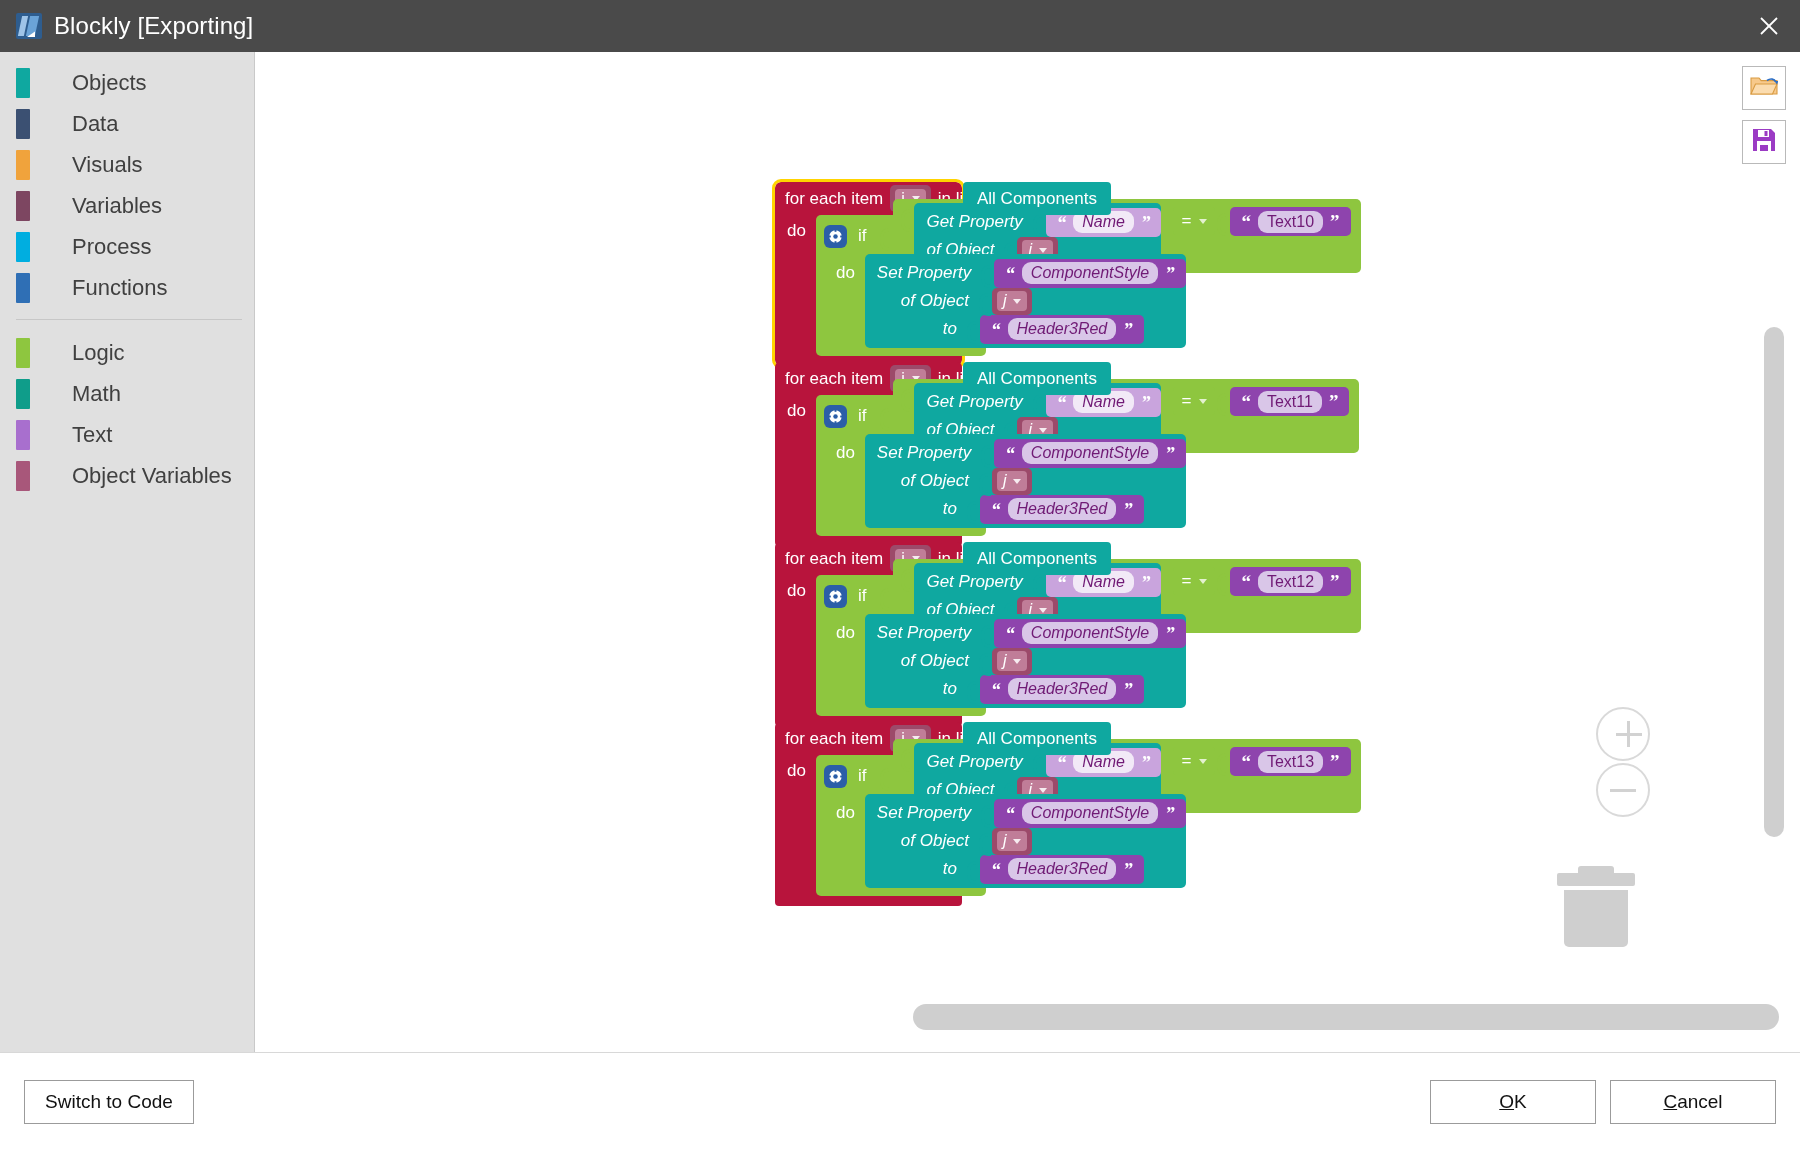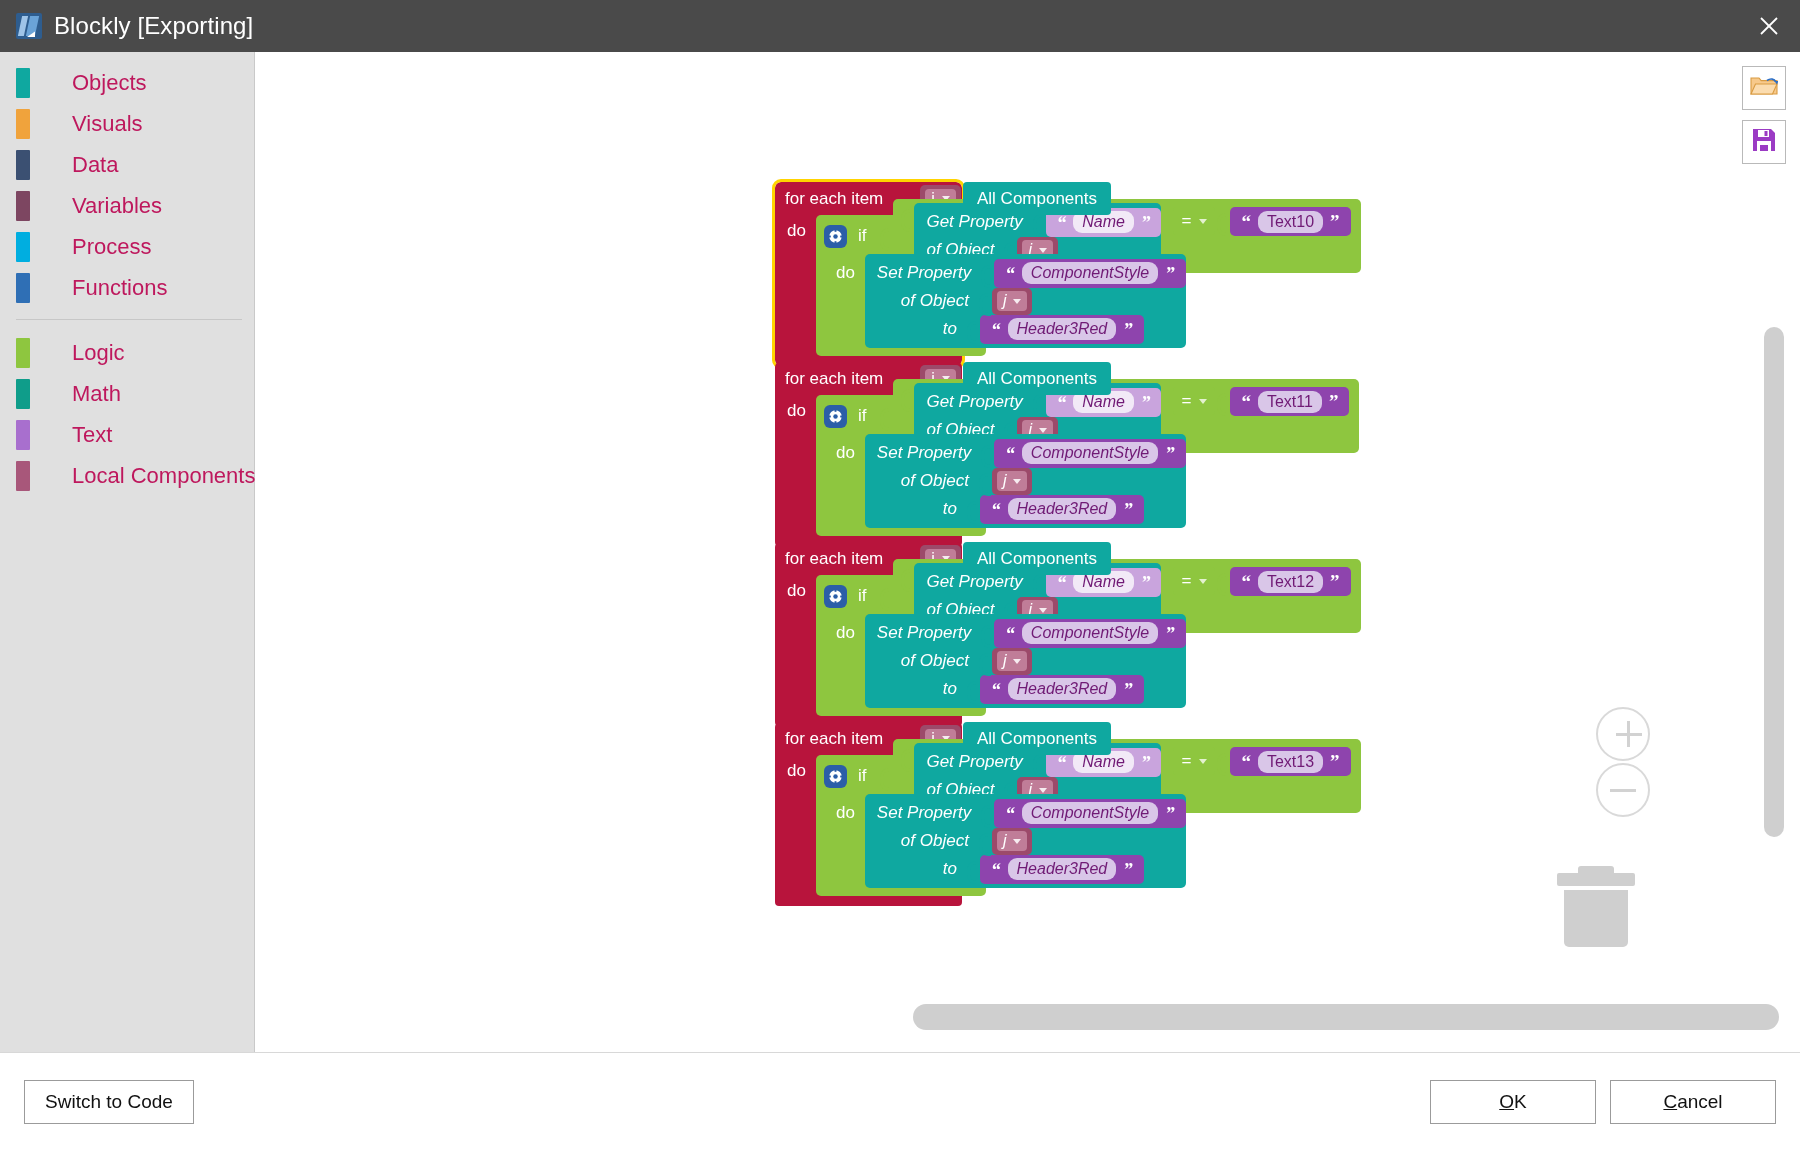--- a/index.html
+++ b/index.html
@@ -35,21 +35,21 @@
   
   .body-area { flex: 1 1 auto; display: flex; background: #ffffff; border-bottom: 1px solid #d8d8d8; min-height: 0; }
 
   
   .toolbox {
     width: 255px; flex: 0 0 255px; background: #e0e0e0;
     border-right: 1px solid #c9c9c9; padding-top: 10px;
   }
   .tb-item { display: flex; align-items: center; height: 41px; padding-left: 16px; cursor: pointer; }
   .tb-swatch { width: 14px; height: 30px; flex: 0 0 14px; border-radius: 1px; }
-  .tb-label { margin-left: 42px; font-size: 22px; color: #be185d; white-space: nowrap; }
+  .tb-label { margin-left: 42px; font-size: 22px; color: #404040; white-space: nowrap; }
   .tb-sep { height: 1px; background: #c7c7c7; margin: 11px 12px 12px 16px; }
 
   
   .workspace-wrap { flex: 1 1 auto; position: relative; background: #ffffff; overflow: hidden; }
 
   
   .ws-tools { position: absolute; right: 14px; top: 14px; display: flex; flex-direction: column; gap: 10px; z-index: 6; }
   .ws-tool-btn {
     width: 44px; height: 44px; background: #ffffff; border: 1px solid #b9b9b9;
     display: flex; align-items: center; justify-content: center; cursor: pointer;
@@ -81,21 +81,21 @@
   .blocks { position: absolute; left: 520px; top: 130px; }
   .grp { position: relative; }
   .grp + .grp { margin-top: -4px; }
 
   
   .loop {
     background: #b8143c; border-radius: 5px 5px 4px 4px; position: relative;
     width: 187px; padding-bottom: 10px;
   }
   .loop.selected { outline: 3px solid #ffd400; outline-offset: 0px; border-radius: 6px; }
-  .loop-head { display: flex; align-items: center; height: 33px; padding: 0 8px 0 10px; white-space: nowrap; gap: 30px; }
+  .loop-head { display: flex; align-items: center; height: 33px; padding: 0 8px 0 10px; white-space: nowrap; }
   .loop-label { color: #ffffff; font-size: 17px; }
   .loop-body { display: flex; padding-left: 10px; }
   .loop-do { color: #ffffff; font-size: 17px; padding: 6px 10px 0 2px; }
 
   
   .ifblk { background: #8ec63f; border-radius: 5px; position: relative; padding: 5px 0 8px 0; min-width: 170px; }
   .if-head { display: flex; align-items: center; height: 32px; padding: 0 6px 0 8px; }
   .gear {
     width: 23px; height: 23px; background: #2b5ea8; border-radius: 6px;
     display: flex; align-items: center; justify-content: center; flex: 0 0 23px; cursor: pointer;
@@ -190,28 +190,28 @@
 
   <div class="body-area">
 
     <div class="toolbox">
 
       <div class="tb-item">
         <span class="tb-swatch" style="background:#0fa8a0"></span>
         <span class="tb-label">Objects</span>
       </div>
       <div class="tb-item">
+        <span class="tb-swatch" style="background:#3b5072"></span>
+        <span class="tb-label">Data</span>
+      </div>
+      <div class="tb-item">
         <span class="tb-swatch" style="background:#f0a33c"></span>
         <span class="tb-label">Visuals</span>
       </div>
       <div class="tb-item">
-        <span class="tb-swatch" style="background:#3b5072"></span>
-        <span class="tb-label">Data</span>
-      </div>
-      <div class="tb-item">
         <span class="tb-swatch" style="background:#7d4661"></span>
         <span class="tb-label">Variables</span>
       </div>
       <div class="tb-item">
         <span class="tb-swatch" style="background:#00aee0"></span>
         <span class="tb-label">Process</span>
       </div>
       <div class="tb-item">
         <span class="tb-swatch" style="background:#2f6fb5"></span>
         <span class="tb-label">Functions</span>
@@ -226,21 +226,21 @@
       <div class="tb-item">
         <span class="tb-swatch" style="background:#0f9d8a"></span>
         <span class="tb-label">Math</span>
       </div>
       <div class="tb-item">
         <span class="tb-swatch" style="background:#a86fce"></span>
         <span class="tb-label">Text</span>
       </div>
       <div class="tb-item">
         <span class="tb-swatch" style="background:#a8577a"></span>
-        <span class="tb-label">Local Components</span>
+        <span class="tb-label">Object Variables</span>
       </div>
     </div>
 
     <div class="workspace-wrap">
 
       <div class="ws-tools">
         <div class="ws-tool-btn">
           <span>
             <svg width="28" height="24" viewBox="0 0 28 24" aria-hidden="true">
               <path d="M1 20V4h8l2.2 2.6H27V20z" fill="#f7c98b" stroke="#d99b42" stroke-width="1.1"></path>

